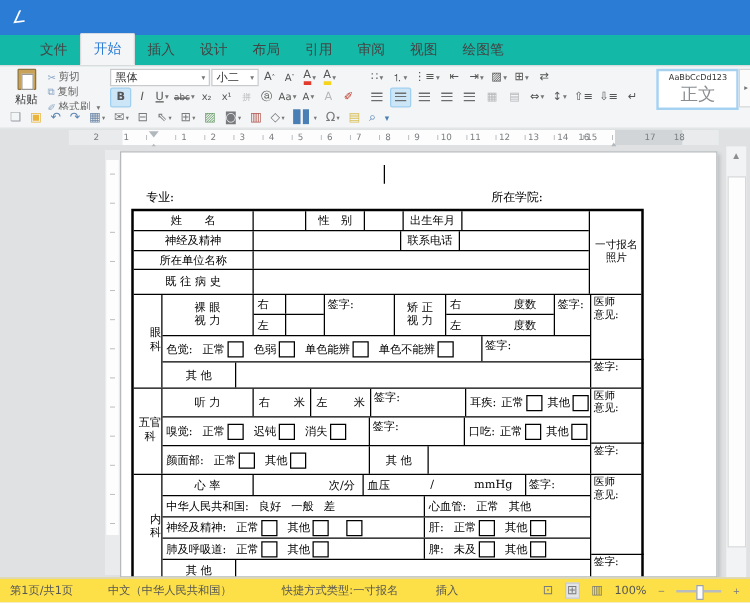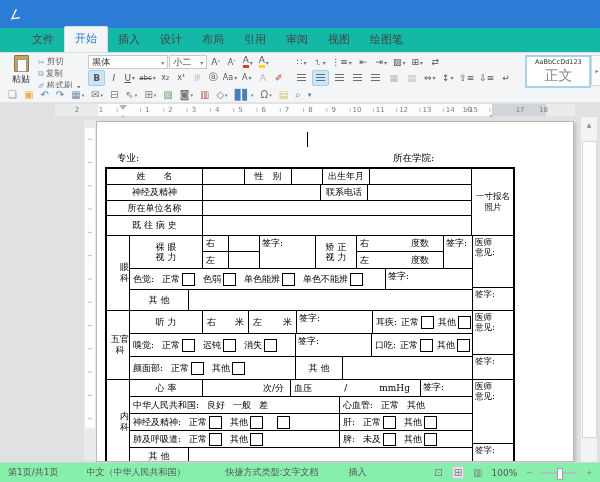--- a/index.html
+++ b/index.html
@@ -83,21 +83,21 @@
   .row{display:flex;border-bottom:1px solid #000;align-items:stretch}
   .row.nb{border-bottom:none}
   .tc{flex:none;border-right:1px solid #000;display:flex;align-items:center;justify-content:center;overflow:visible}
   .tc.last{border-right:none}
   .tl{justify-content:flex-start;padding-left:3px;box-sizing:border-box}
   .sg{justify-content:flex-start;align-items:flex-start;padding:1px 0 0 2px;box-sizing:border-box}
   .two{flex-direction:column;line-height:10px}
   .cb{flex:none;display:inline-block;width:11px;height:11px;border:1px solid #000;vertical-align:-7px;margin-left:2px;background:#fff}
   .gap{margin-left:8px}
   
-  #statusbar{left:0;top:462px;width:600px;height:20px;background:#86efac;border-top:1px solid #d2d4d6;display:flex;align-items:center;font-size:9px;color:#555;box-sizing:border-box}
+  #statusbar{left:0;top:462px;width:600px;height:20px;background:#fde047;border-top:1px solid #d2d4d6;display:flex;align-items:center;font-size:9px;color:#555;box-sizing:border-box}
   #statusbar .s{flex:none}
   .sb-right{position:absolute;right:8px;display:flex;align-items:center;gap:9px}
   .vico{font-size:10px;color:#77797c}
   .slider{position:relative;width:36px;height:2px;background:#b9bcbe}
   .thumb{position:absolute;left:16px;top:-4px;width:4px;height:10px;background:#fdfdfd;border:1px solid #9fa2a5}
 </style>
 </head>
 <body>
 
 <div id="app">
@@ -531,21 +531,21 @@
 
     <div id="vscroll">
       <div class="sc-up">▲</div>
       <div class="sc-th"></div>
     </div>
   </div>
 
   <div class="abs" id="statusbar">
     <span class="s" style="margin-left:8px">第1页/共1页</span>
     <span class="s" style="margin-left:28px">中文（中华人民共和国）</span>
-    <span class="s" style="margin-left:40px">快捷方式类型:文字文档</span>
+    <span class="s" style="margin-left:40px">快捷方式类型:一寸报名</span>
     <span class="s" style="margin-left:30px">插入</span>
     <div class="sb-right">
       <span class="vico">⊡</span>
       <span class="vico" style="background:#e2e4e6;border:1px solid #c8cacc;padding:0 1px">⊞</span>
       <span class="vico">▥</span>
       <span>100%</span>
       <span class="vico" style="font-size:7px">−</span>
       <span class="slider">
           <span class="thumb"></span>
         </span>

